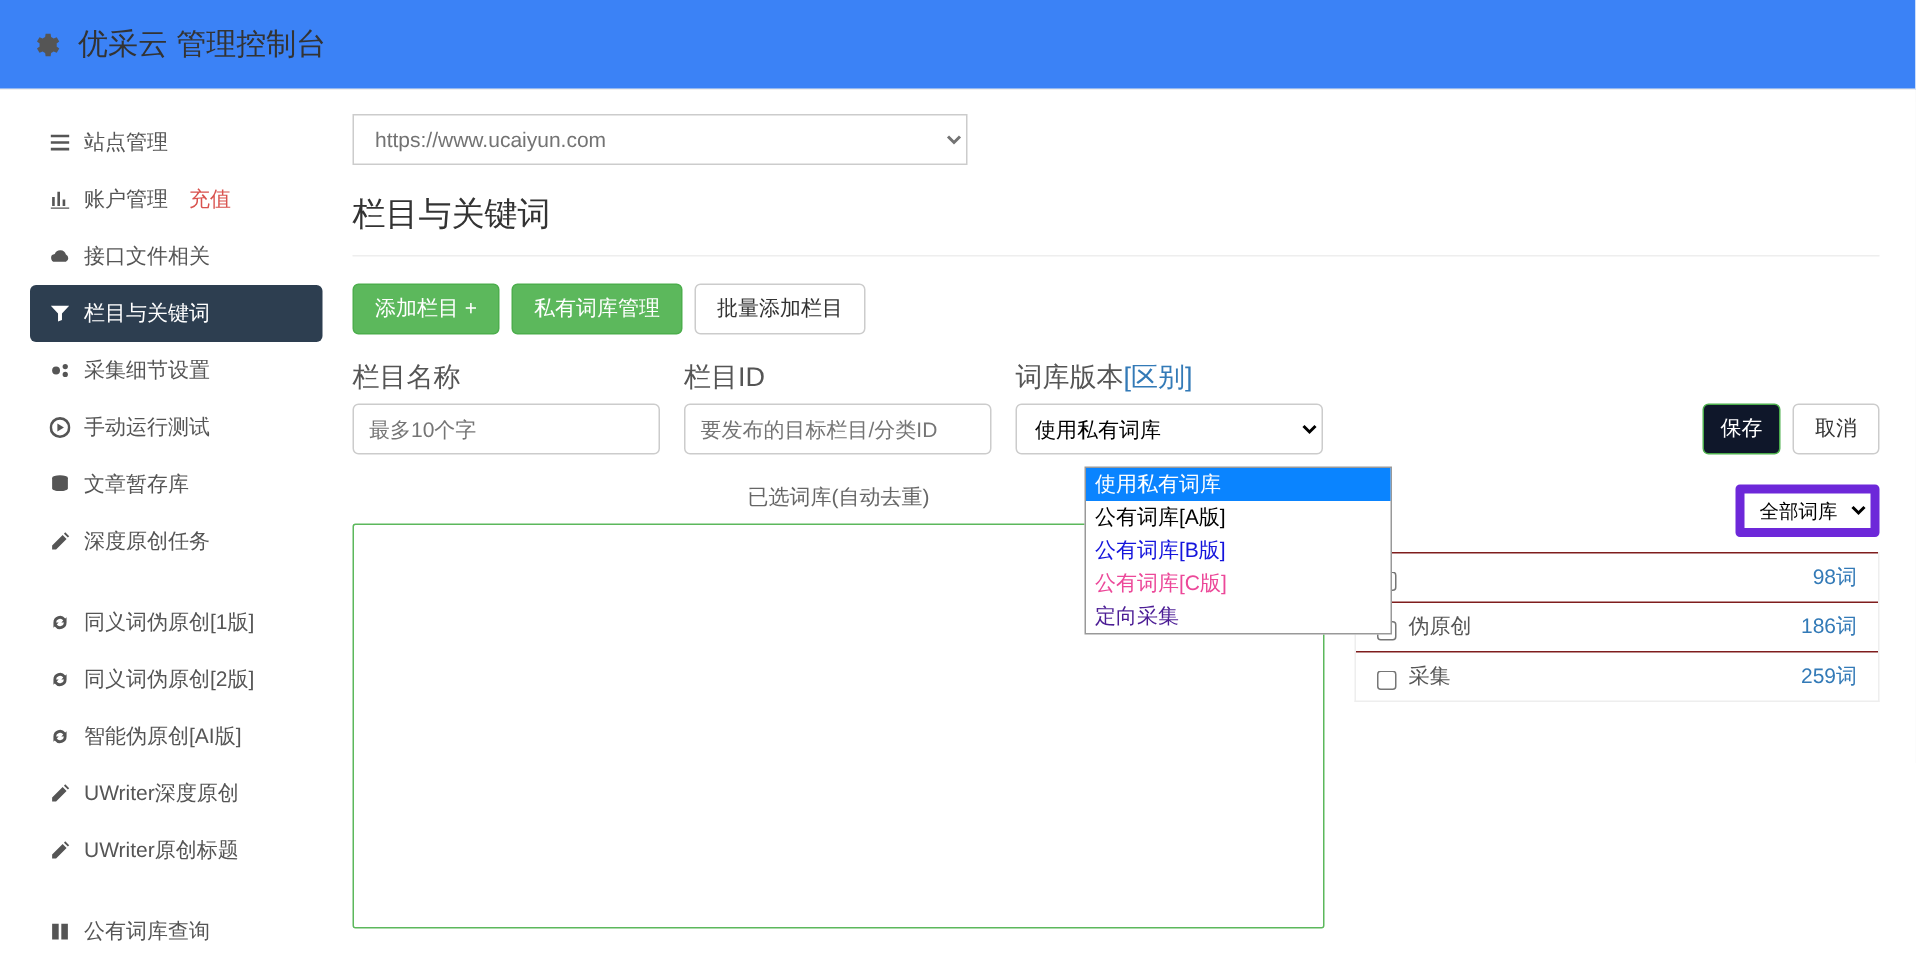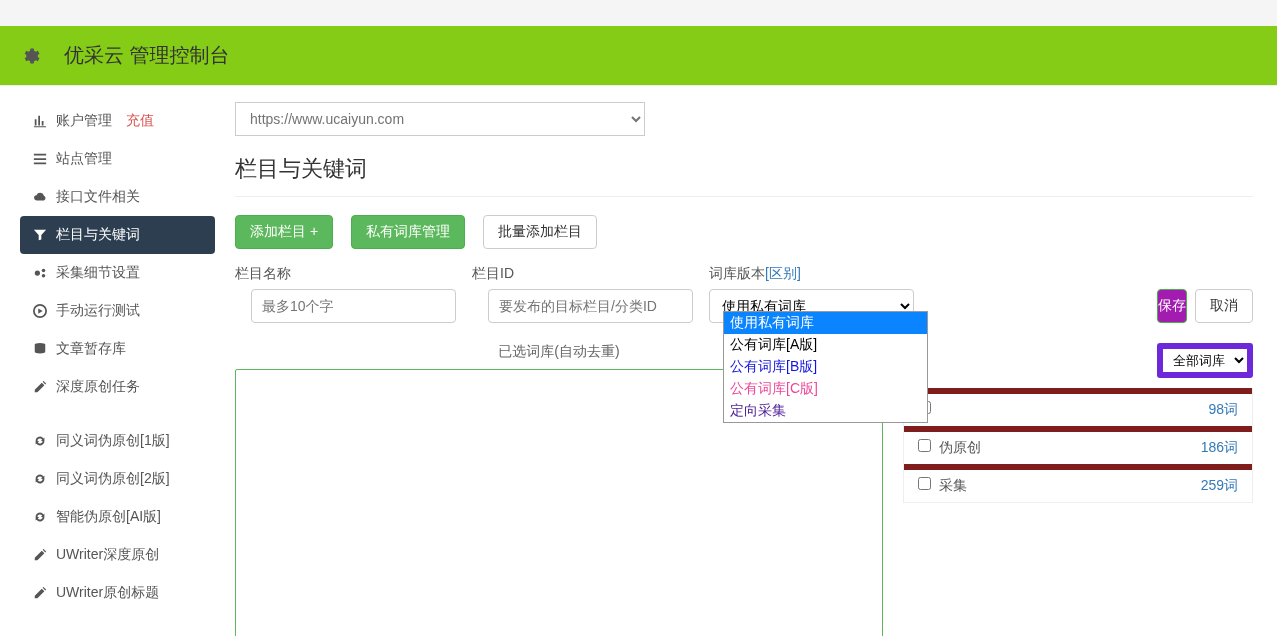--- a/index.html
+++ b/index.html
@@ -1,54 +1,54 @@
 <!DOCTYPE html>
 <html><head>
 <meta charset="utf-8">
 <style>
 * { box-sizing: border-box; margin: 0; padding: 0; }
 body { font-family: "Helvetica Neue", Helvetica, Arial, "Microsoft YaHei", sans-serif; font-size: 14px; color: #333; background: #f5f5f5; width: 1277px; height: 636px; overflow: hidden; }
 .wrap { background: #fff; margin: 0; }
-.header { padding: 16px 20px; border-bottom: 1px solid #eee; display: flex; align-items: center; gap: 24px; background: #84cc16; margin-top: 26px; }
+.header { padding: 16px 20px; border-bottom: 1px solid #eee; display: flex; align-items: center; gap: 12px; background: #3b82f6; }
 .header .gear { width: 20px; height: 20px; fill: #555; }
 .header .title { font-size: 20px; color: #333; font-weight: 400; }
 .container { display: flex; background: #fff; margin-top: 8px; }
 .sidebar { width: 215px; padding: 8px 0 8px 0; }
 .sidebar .item { display: flex; align-items: center; gap: 10px; padding: 10px 14px 10px 36px; font-size: 14px; color: #555; cursor: pointer; margin: 0 0 0 20px; border-radius: 4px; }
 .sidebar .item.active { background: #2d3e50; color: #fff; margin-left: 20px; }
 .sidebar .item .ic { width: 16px; height: 16px; display: inline-flex; align-items: center; justify-content: center; position: absolute; margin-left: -24px; }
 .sidebar .item .ic svg { width: 14px; height: 14px; fill: currentColor; }
 .sidebar .sep { height: 16px; }
 .recharge { color: #d9534f; margin-left: 4px; }
 .main { flex: 1; padding: 8px 24px 8px 20px; }
 .url-select { width: 410px; padding: 6px 10px; border: 1px solid #ccc; border-radius: 0; font-size: 14px; color: #737373; background: #fff; height: 34px; }
 .page-title { font-size: 22px; color: #333; margin: 18px 0 8px; font-weight: 400; }
 .divider { border-top: 1px solid #eee; margin: 12px 0 18px; }
-.btn-row { display: flex; gap: 18px; margin-bottom: 16px; }
+.btn-row { display: flex; gap: 8px; margin-bottom: 16px; }
 .btn { padding: 7px 14px; border-radius: 4px; font-size: 14px; cursor: pointer; border: 1px solid transparent; }
 .btn-green { background: #5cb85c; color: #fff; border-color: #4cae4c; }
 .btn-default { background: #fff; color: #333; border-color: #ccc; }
-.btn-green2 { background: #a21caf; color: #fff; border-color: #4cae4c; padding: 7px 0; }
+.btn-green2 { background: #0f172a; color: #fff; border-color: #4cae4c; padding: 7px 11px; }
 .form-row { display: flex; gap: 16px; align-items: flex-end; }
 .field { display: flex; flex-direction: column; gap: 6px; }
-.field label { font-size: 14px; color: #555; }
-.field input[type=text] { padding: 14px 10px; border: 1px solid #ccc; border-radius: 4px; font-size: 14px; width: 205px; height: 34px; margin-left: 16px; }
+.field label { font-size: 18px; color: #555; }
+.field input[type=text] { padding: 14px 10px; border: 1px solid #ccc; border-radius: 4px; font-size: 14px; width: 205px; height: 34px; }
 .field .placeholder-wide { width: 225px; }
 .select-native { padding: 6px 8px; border: 1px solid #ccc; border-radius: 4px; font-size: 14px; width: 205px; height: 34px; background: #fff; }
 .link-blue { color: #337ab7; cursor: pointer; }
 .right-actions { margin-left: auto; display: flex; gap: 8px; align-items: flex-end; }
 .lower { display: flex; gap: 20px; margin-top: 20px; }
 .left-box { flex: 1; }
 .left-box-title { text-align: center; color: #666; font-size: 14px; margin-bottom: 8px; }
 .selected-box { border: 1px solid #5cb85c; border-radius: 2px; height: 270px; background: #fff; }
 .right-box { width: 350px; position: relative; }
 .right-top { display: flex; justify-content: flex-end; margin-bottom: 10px; }
 .small-select { padding: 3px 6px; border: 6px solid #6d28d9; border-radius: 3px; font-size: 13px; background: #fff; }
 .dict-list { border: 1px solid #eee; border-top: none; }
-.dict-row { display: flex; align-items: flex-start; padding: 7px 14px; font-size: 14px; border-top: 6px solid #7f1d1d; }
+.dict-row { display: flex; align-items: flex-end; padding: 7px 14px; font-size: 14px; border-top: 1px solid #7f1d1d; }
 .dict-row input[type=checkbox] { margin-right: 8px; }
 .dict-row .label { color: #555; }
 .dict-row .count { margin-left: auto; color: #337ab7; }
 .dropdown { position: absolute; top: 311px; left: 723px; width: 205px; background: #fff; border: 1px solid #999; z-index: 10; font-size: 14px; }
 .dropdown .opt { padding: 2px 6px; cursor: pointer; }
 .dropdown .opt.selected { background: #0a84ff; color: #fff; }
 .dropdown .opt.black { color: #000; }
 .dropdown .opt.blue { color: #1414dc; }
 .dropdown .opt.red { color: #ec4899; }
 .dropdown .opt.purple { color: #4c1d95; }
@@ -64,33 +64,33 @@
         </svg>
     </span>
     <span class="title">优采云 管理控制台</span>
   </div>
 
   <div class="container">
     <div class="sidebar">
       <div class="item">
         <span class="ic">
             <svg viewBox="0 0 16 16">
+              <path d="M1 2h14v2H1zM1 7h14v2H1zM1 12h14v2H1z"></path>
+            </svg>
+          </span>
+        <span>站点管理</span>
+      </div>
+      <div class="item">
+        <span class="ic">
+            <svg viewBox="0 0 16 16">
               <path d="M1 14h14v1H1zM2 6h2v7H2zM6 2h2v11H6zM10 8h2v5h-2z"></path>
             </svg>
           </span>
         <span>账户管理</span>
         <span class="recharge">充值</span>
-      </div>
-      <div class="item">
-        <span class="ic">
-            <svg viewBox="0 0 16 16">
-              <path d="M1 2h14v2H1zM1 7h14v2H1zM1 12h14v2H1z"></path>
-            </svg>
-          </span>
-        <span>站点管理</span>
       </div>
       <div class="item">
         <span class="ic">
             <svg viewBox="0 0 16 16">
               <path d="M12.5 6.5A4.5 4.5 0 004 6a3 3 0 00.5 6h8a3 3 0 000-5.5z"></path>
             </svg>
           </span>
         <span>接口文件相关</span>
       </div>
       <div class="item active">

